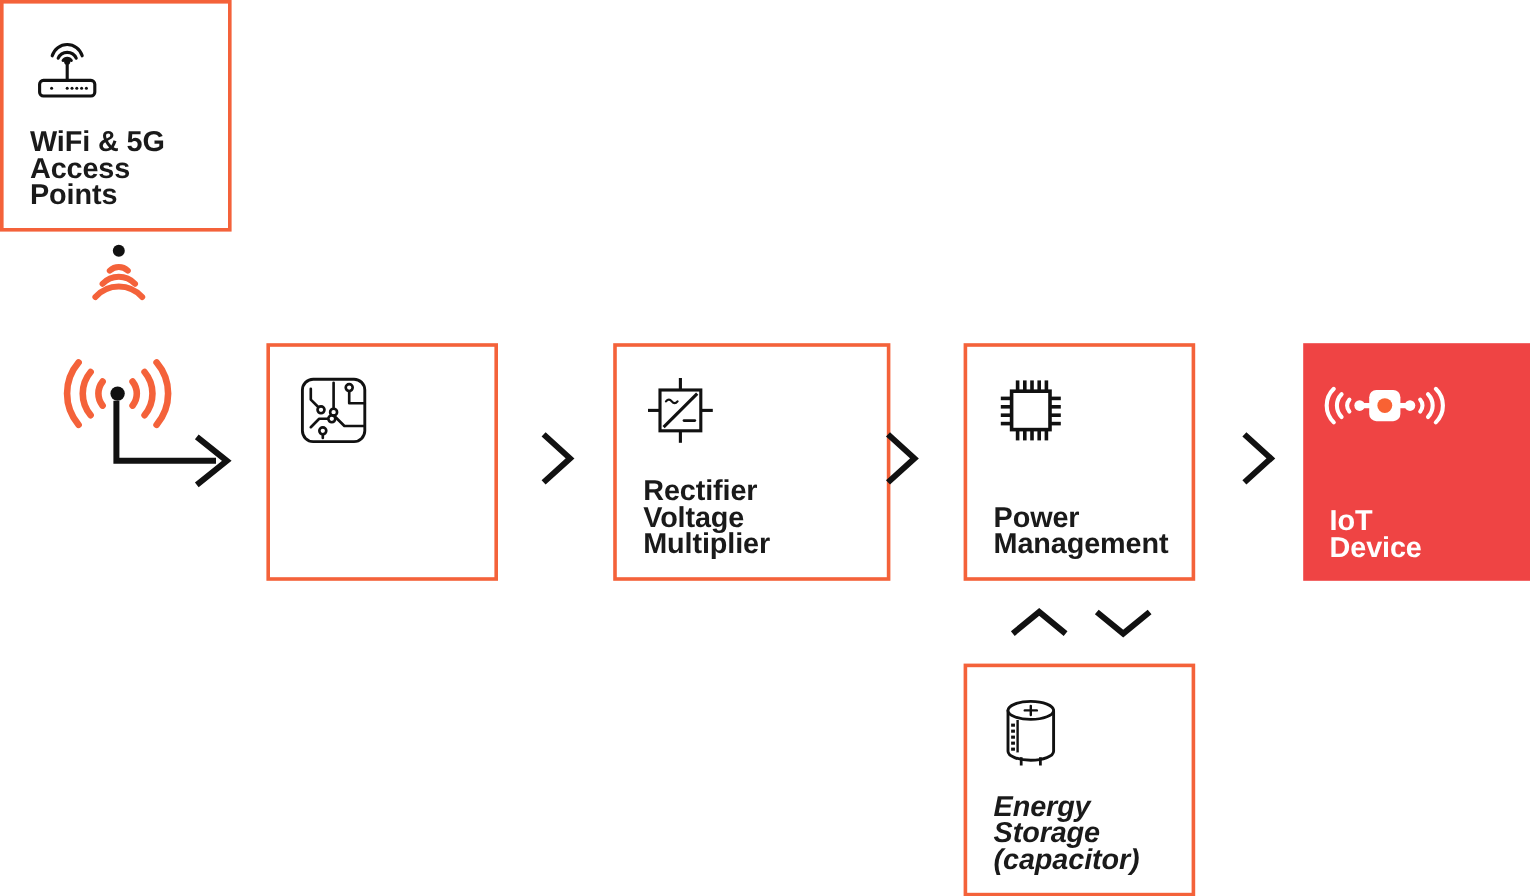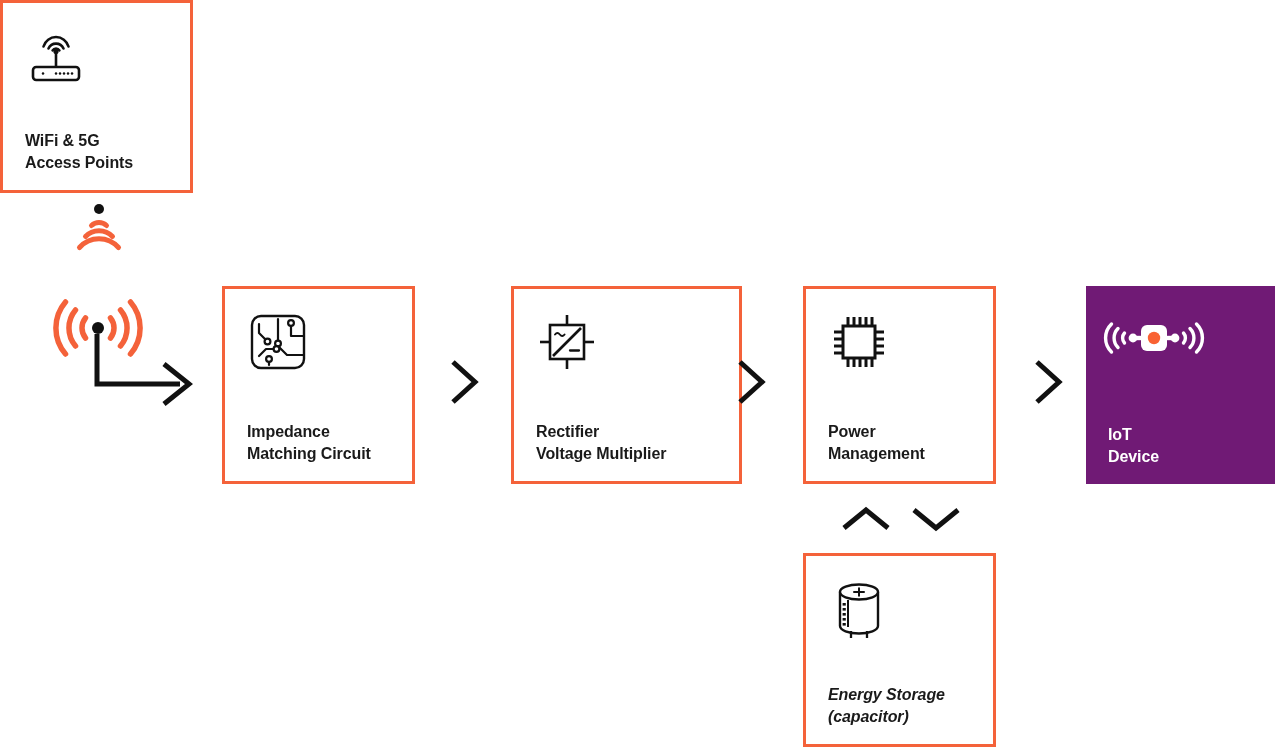--- a/index.html
+++ b/index.html
@@ -23,36 +23,36 @@
   }
 
   
   .node {
     position: absolute;
     box-sizing: border-box;
     background: #ffffff;
     border: 3px solid #F4623A;
   }
   .node.filled {
-    background: #701a75;
+    background: #ef4444;
     border: none;
   }
   .node-icon {
     position: absolute;
     left: 22px;
     top: 22px;
     width: 62px;
     height: 62px;
   }
   .node-label {
     position: absolute;
     left: 22px;
     right: 10px;
     bottom: 16px;
-    font-size: 16px;
+    font-size: 24px;
     font-weight: bold;
     line-height: 22px;
     letter-spacing: -0.1px;
     color: #1a1a1a;
     white-space: pre-line;
   }
   .node.filled .node-label { color: #ffffff; }
   .node.filled .node-icon { left: 18px; top: 22px; }
 
   
@@ -161,22 +161,20 @@
         </g>
         <g fill="#ffffff" stroke="#111111" stroke-width="2.2">
           <circle cx="20.5" cy="30.5" r="2.9"></circle>
           <circle cx="31" cy="32.5" r="2.9"></circle>
           <circle cx="44" cy="12" r="2.9"></circle>
           <circle cx="22" cy="48" r="2.9"></circle>
           <circle cx="29.5" cy="38" r="2.9"></circle>
         </g>
       </svg>
     </div>
-    <div class="node-label">Impedance
-Matching Circuit</div>
   </div>
 
   <div class="chevron" id="chev-1">
     <svg viewBox="0 0 36 48" width="36" height="48">
       <polyline points="7,4 29,24 7,44" fill="none" stroke="#111111" stroke-width="5" stroke-linejoin="miter" stroke-linecap="butt"></polyline>
     </svg>
   </div>
 
   <div class="node" id="box-rectifier">
     <div class="node-icon">

